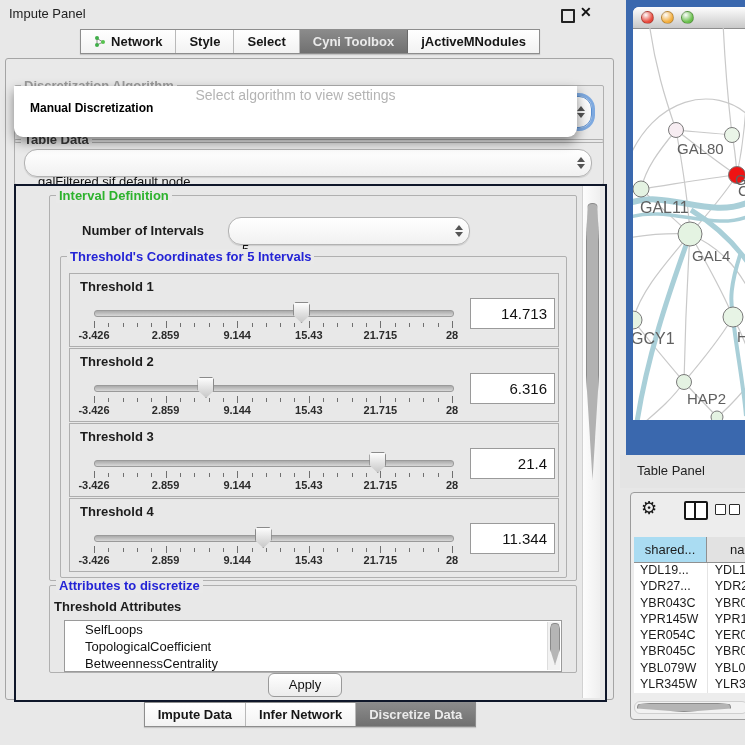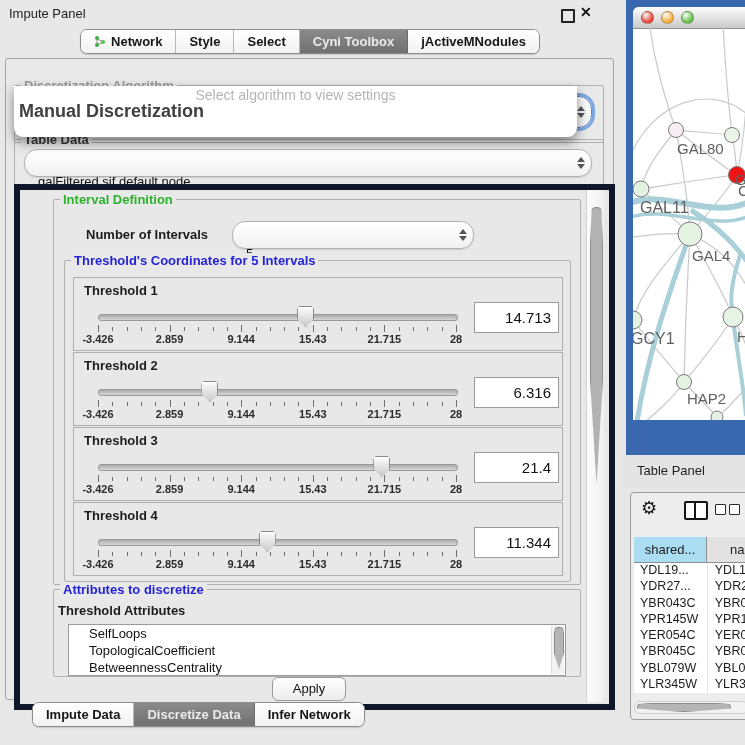--- a/index.html
+++ b/index.html
@@ -6,28 +6,28 @@
   #root{position:relative;width:745px;height:745px;background:#e8e8e8;overflow:hidden;
         font-family:"Liberation Sans",sans-serif;font-size:13px;color:#1c1c1c;}
   .abs{position:absolute;}
 
   
   #cp{left:0;top:0;width:620px;height:745px;border-right:1px solid #c6c6c6;background:#e8e8e8;}
   #cp-title{left:9px;top:6px;font-size:13px;color:#222;}
   #float-btn{left:561px;top:9px;width:10px;height:10px;border:2px solid #222;border-radius:1px;}
   #close-btn{left:580px;top:4px;font-size:14px;font-weight:bold;color:#111;}
 
-  .seg-tabs{display:inline-flex;border:1px solid #8d8d8d;border-radius:7px;overflow:hidden;
+  .seg-tabs{display:inline-flex;border:1px solid #8d8d8d;border-radius:0;overflow:hidden;
             background:#fff;box-shadow:0 1px 1px rgba(0,0,0,.15);}
   .seg-tab{display:flex;align-items:center;gap:5px;padding:4px 13px;font-size:13px;font-weight:600;
            color:#161616;background:linear-gradient(#ffffff,#f2f2f2);border-right:1px solid #b9b9b9;}
   .seg-tab:last-child{border-right:none;}
   .seg-tab.selected{background:linear-gradient(#8b8b8b,#707070);color:#ebebeb;border-color:#6a6a6a;}
   #top-tabs{top:29px;left:0;width:620px;text-align:center;}
-  #bottom-tabs{top:702px;left:0;width:620px;text-align:left;margin-left:32px;}
+  #bottom-tabs{top:702px;left:0;width:620px;text-align:center;}
 
   #outer-panel{left:5px;top:58px;width:607px;height:640px;border:1px solid #a5a5a5;
                border-radius:3px;background:#e9e9e9;}
 
   .groupbox{position:absolute;border:1px solid #b0b0b0;border-radius:2px;}
   .group-title{position:absolute;top:-8px;left:6px;background:#e9e9e9;padding:0 3px;
                font-size:13px;font-weight:bold;white-space:nowrap;}
   .gt-gray{color:#9b9b9b;}   .gt-dark{color:#3a3a3a;}
   .gt-green{color:#2db22d;}  .gt-blue{color:#2424d6;}
 
@@ -36,26 +36,26 @@
   .combo .val{padding-left:13px;font-size:13px;color:#111;flex:1;text-align:left;margin-top:36px;}
   .combo .arrows{width:20px;display:flex;flex-direction:column;align-items:center;gap:2px;}
   .tri-up{width:0;height:0;border-left:4px solid transparent;border-right:4px solid transparent;border-bottom:5px solid #555;}
   .tri-dn{width:0;height:0;border-left:4px solid transparent;border-right:4px solid transparent;border-top:5px solid #555;}
   .focus-ring{box-shadow:0 0 0 3px rgba(106,158,222,.85);border-color:#5a8fd0;}
 
   
   #algo-popup{left:14px;top:86px;width:563px;height:51px;background:#fff;z-index:60;
               border-radius:0 0 9px 9px;box-shadow:0 5px 12px rgba(0,0,0,.45);}
   #algo-hint{position:absolute;top:1px;left:0;width:100%;text-align:center;color:#b4b4b4;font-size:14px;}
-  .algo-item{position:absolute;left:5px;font-size:18px;color:#404040;white-space:nowrap;}
+  .algo-item{position:absolute;left:16px;font-size:12px;color:#000000;white-space:nowrap;}
   #algo-item-0{top:15px;font-weight:bold;}
   #algo-item-1{top:32px;}
 
   
-  #scrollpane{left:13px;top:183px;width:589px;height:514px;border:6px solid #0f172a;background:#e8e8e8;overflow:hidden;}
+  #scrollpane{left:13px;top:183px;width:589px;height:514px;border:2px solid #0f172a;background:#e8e8e8;overflow:hidden;}
   #vscroll{position:absolute;left:566px;top:0;width:17px;height:512px;background:linear-gradient(90deg,#fdfdfd,#efefef);border-left:1px solid #d2d2d2;}
   #vscroll .thumb{position:absolute;left:3px;top:17px;width:11px;height:275px;background:#b2b2b2;border-radius:6px;}
 
   
   #interval-group{left:33px;top:9px;width:526px;height:384px;}
   #num-label{position:absolute;left:32px;top:27px;font-weight:bold;font-size:13px;}
   #num-combo{left:178px;top:21px;width:240px;height:26px;}
   #thr-group{left:10px;top:60px;width:505px;height:320px;}
 
   .thr-box{position:absolute;left:8px;width:488px;height:72px;border:1px solid #aeaeae;background:#e8e8e8;}
@@ -396,25 +396,25 @@
 
     <div id="algo-popup" class="abs">
       <div id="algo-hint">Select algorithm to view settings</div>
       <div id="algo-item-0" class="algo-item">Manual Discretization</div>
     </div>
 
     <div id="bottom-tabs" class="abs"><div class="seg-tabs">
           <div class="seg-tab">
             <span>Impute Data</span>
           </div>
+          <div class="seg-tab">
+            <span>Infer Network</span>
+          </div>
           <div class="seg-tab selected">
             <span>Discretize Data</span>
-          </div>
-          <div class="seg-tab">
-            <span>Infer Network</span>
           </div>
         </div></div>
   </div>
 
   <div id="right" class="abs">
     <div id="net-frame" class="abs">
       <div id="net-window" class="abs">
         <div id="net-titlebar">
           <span class="light" id="light-close" style="left: 8px; background: radial-gradient(circle at 35% 28%, rgba(255, 255, 255, 0.85), rgb(232, 73, 60) 65%);"></span>
           <span class="light" id="light-min" style="left: 28px; background: radial-gradient(circle at 35% 28%, rgba(255, 255, 255, 0.85), rgb(243, 174, 61) 65%);"></span>

